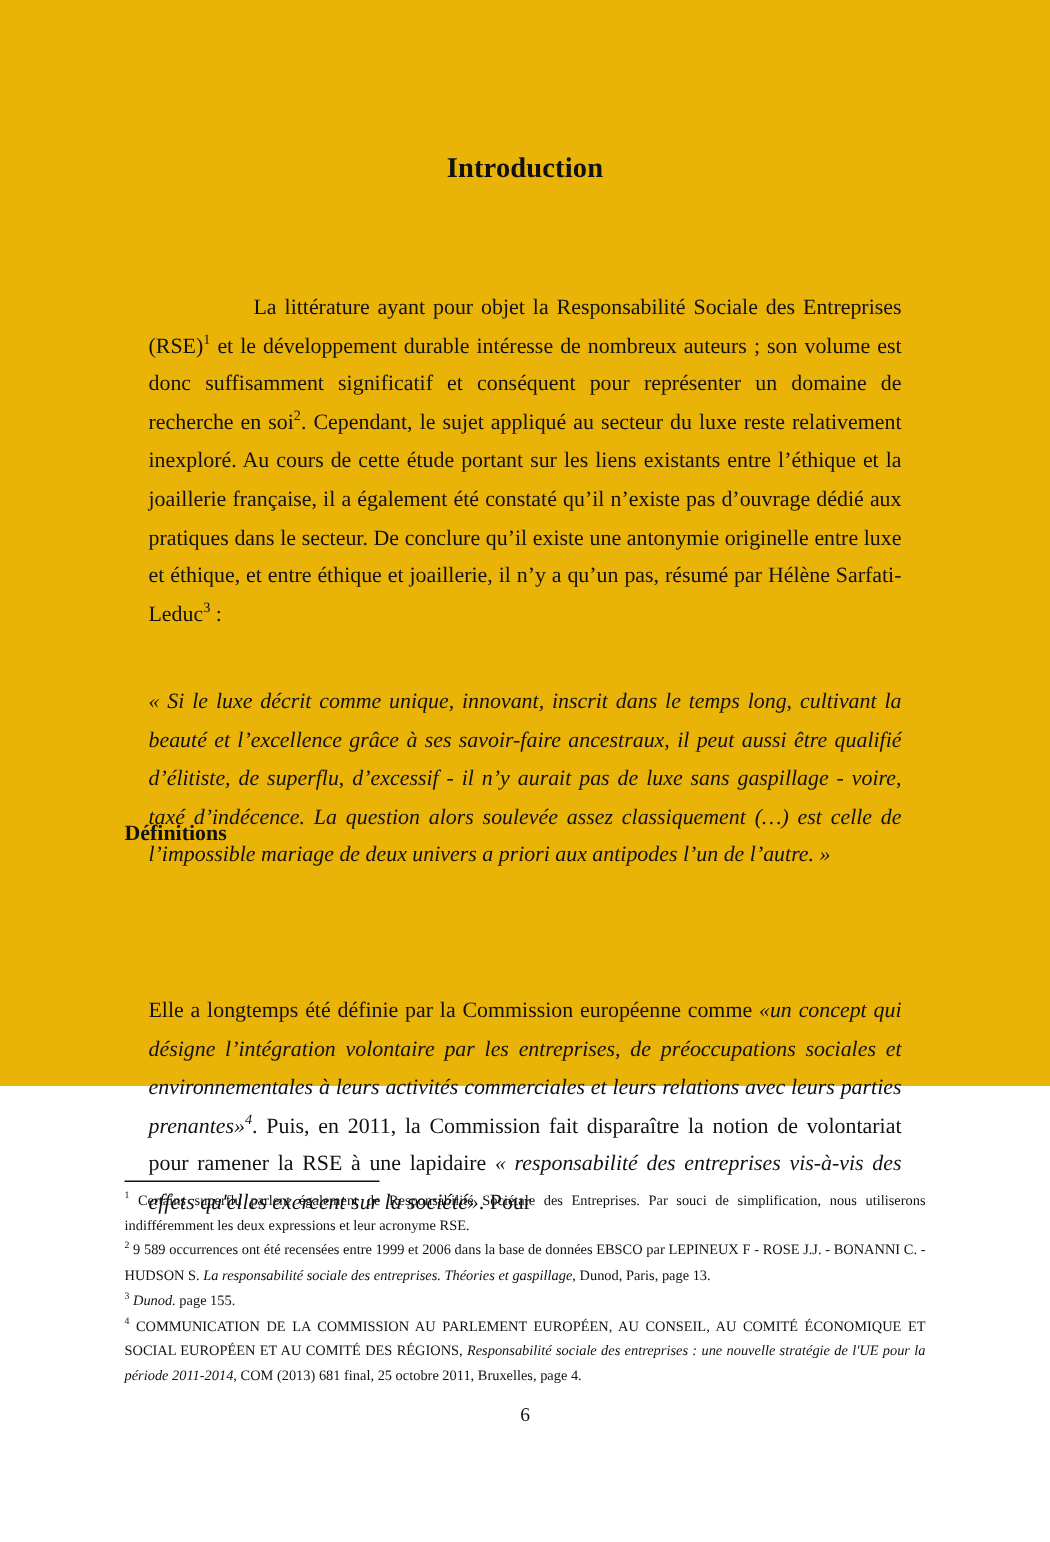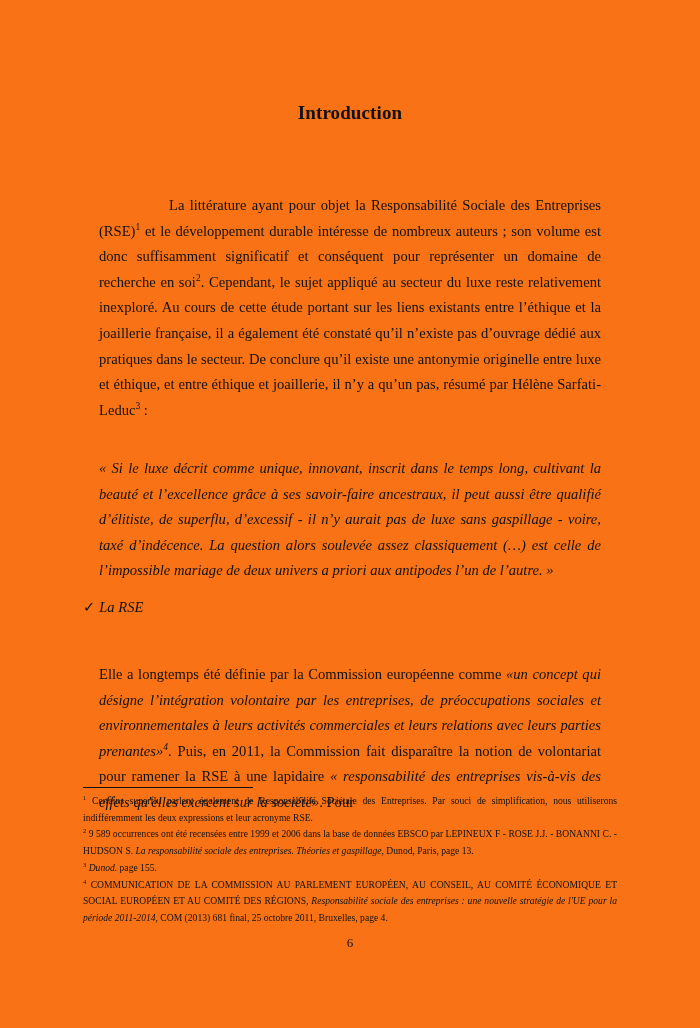--- a/index.html
+++ b/index.html
@@ -12,22 +12,22 @@
     height: 1028px;
     position: relative;
     overflow: hidden;
     font-family: "Liberation Serif", "DejaVu Serif", serif;
     color: #111111;
   }
   .page {
     position: absolute;
     left: 0; top: 0;
     width: 700px;
-    height: 1028px;
-    background: #f97316;
+    height: 724px;
+    background: #eab308;
     text-decoration: underline;
   }
   .title {
     position: absolute;
     top: 100px;
     left: 0;
     width: 700px;
     text-align: center;
     font-weight: bold;
     font-size: 19px;
@@ -92,24 +92,22 @@
   <div class="title">Introduction</div>
 
   <div class="body-block p1">
     <p><span class="indent"></span><span>La littérature ayant pour objet la Responsabilité Sociale des Entreprises (RSE)</span><sup>1</sup><span> et le développement durable intéresse de nombreux auteurs ; son volume est donc suffisamment significatif et conséquent pour représenter un domaine de recherche en soi</span><sup>2</sup><span>. Cependant, le sujet appliqué au secteur du luxe reste relativement inexploré. Au cours de cette étude portant sur les liens existants entre l’éthique et la joaillerie française, il a également été constaté qu’il n’existe pas d’ouvrage dédié aux pratiques dans le secteur. De conclure qu’il existe une antonymie originelle entre luxe et éthique, et entre éthique et joaillerie, il n’y a qu’un pas, résumé par Hélène Sarfati-Leduc</span><sup>3</sup><span> :</span></p>
   </div>
 
   <div class="body-block quote">
     <p>« Si le luxe décrit comme unique, innovant, inscrit dans le temps long, cultivant la beauté et l’excellence grâce à ses savoir-faire ancestraux, il peut aussi être qualifié d’élitiste, de superflu, d’excessif - il n’y aurait pas de luxe sans gaspillage - voire, taxé d’indécence. La question alors soulevée assez classiquement (…) est celle de l’impossible mariage de deux univers a priori aux antipodes l’un de l’autre. »</p>
   </div>
 
+  <div class="body-block def-heading">Définitions</div>
 
-  <div class="body-block rse-heading">
-    <span class="check">✓</span><span>La RSE</span>
-  </div>
 
   <div class="body-block p2">
     <p><span>Elle a longtemps été définie par la Commission européenne comme </span><span class="it">«un concept qui désigne l’intégration volontaire par les entreprises, de préoccupations sociales et environnementales à leurs activités commerciales et leurs relations avec leurs parties prenantes»</span><sup class="it">4</sup><span>. Puis, en 2011, la Commission fait disparaître la notion de volontariat pour ramener la RSE à une lapidaire </span><span class="it">« responsabilité des entreprises vis-à-vis des effets qu'elles exercent sur la société»</span><span>. Pour</span></p>
   </div>
 
   <div class="fn-sep"></div>
 
   <div class="footnotes">
     <p><sup>1</sup><span> Certains superflu parlent également de Responsabilité Sociétale des Entreprises. Par souci de simplification, nous utiliserons indifféremment les deux expressions et leur acronyme RSE.</span></p>
     <p><sup>2</sup><span> 9 589 occurrences ont été recensées entre 1999 et 2006 dans la base de données EBSCO par LEPINEUX F - ROSE J.J. - BONANNI C. - HUDSON S. </span><span class="it">La responsabilité sociale des entreprises. Théories et gaspillage</span><span>, Dunod, Paris, page 13.</span></p>

